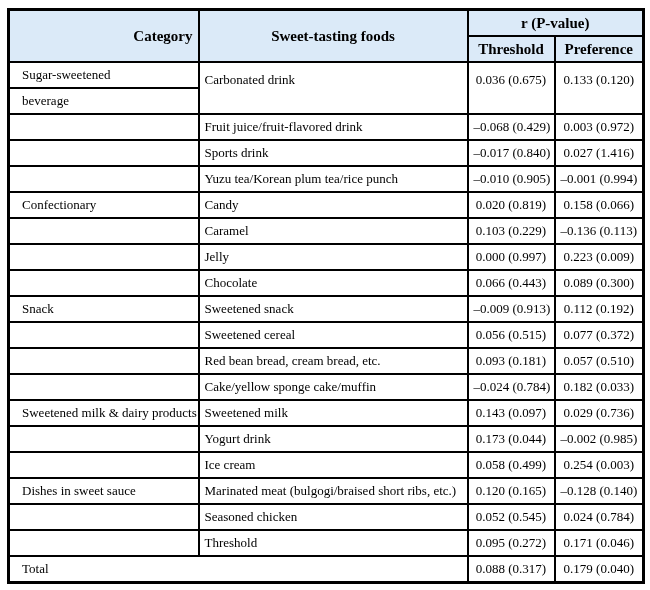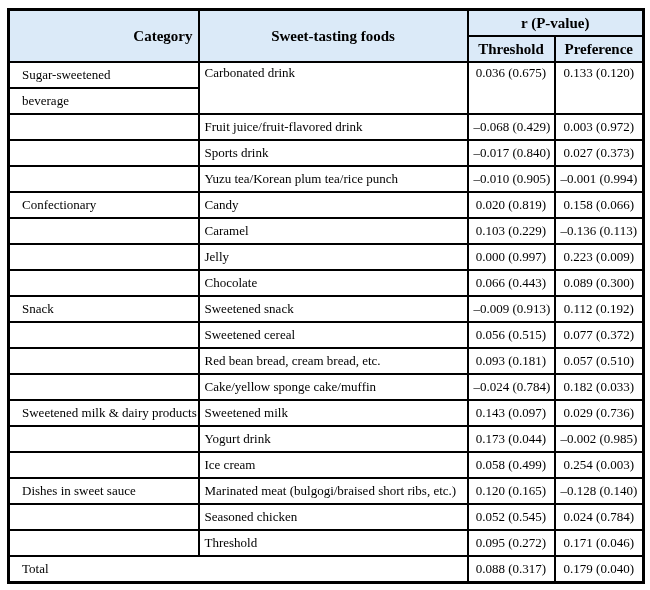--- a/index.html
+++ b/index.html
@@ -35,21 +35,21 @@
   th {
     background: var(--hdr-bg, #dbeaf8);
     font-weight: bold;
     font-size: 15px;
     text-align: center;
   }
   th.cat-h { text-align: right; }
   td.cat   { text-align: left; padding-left: 12px; }
   td.food  { text-align: left; }
   td.val   { text-align: center; }
-  td.top   { vertical-align: top; padding-top: 2px; }
+  td.top   { vertical-align: top; padding-top: 9px; }
 </style>
 </head>
 <body>
 
 <div class="wrap">
   <table class="corr">
     <colgroup>
       <col class="c-cat">
         <col class="c-food">
         <col class="c-thr">
@@ -79,21 +79,21 @@
         <tr>
           <td class="cat"></td>
           <td class="food">Fruit juice/fruit-flavored drink</td>
           <td class="val">–0.068 (0.429)</td>
           <td class="val">0.003 (0.972)</td>
         </tr>
         <tr>
           <td class="cat"></td>
           <td class="food">Sports drink</td>
           <td class="val">–0.017 (0.840)</td>
-          <td class="val">0.027 (0.373)</td>
+          <td class="val">0.027 (1.416)</td>
         </tr>
         <tr>
           <td class="cat"></td>
           <td class="food">Yuzu tea/Korean plum tea/rice punch</td>
           <td class="val">–0.010 (0.905)</td>
           <td class="val">–0.001 (0.994)</td>
         </tr>
         <tr>
           <td class="cat">Confectionary</td>
           <td class="food">Candy</td>

